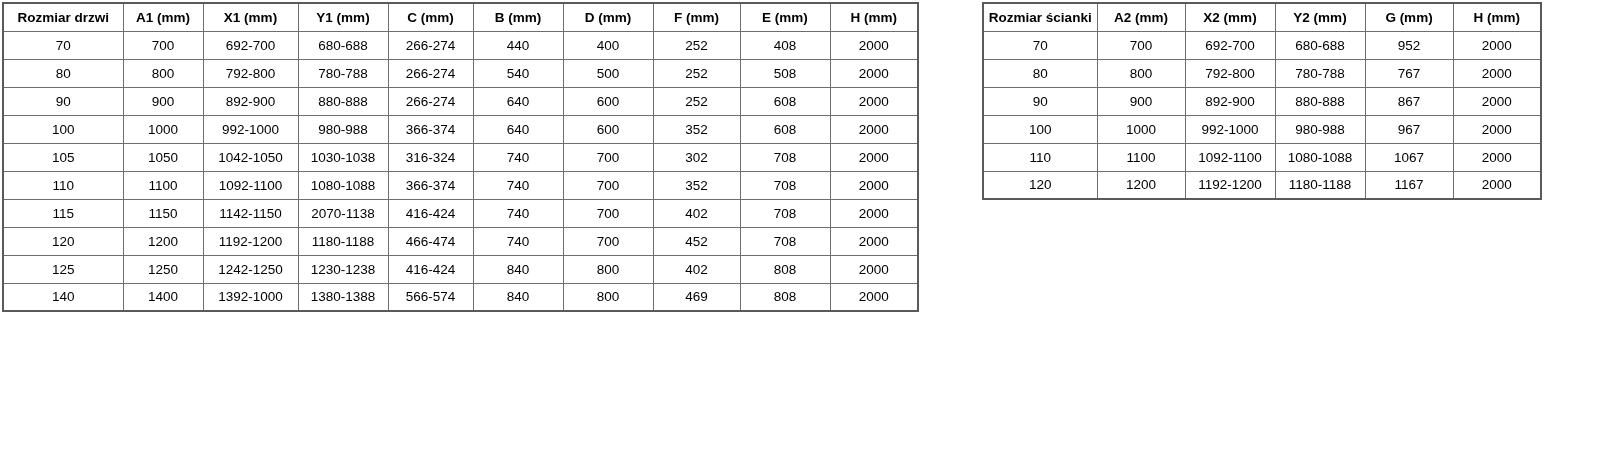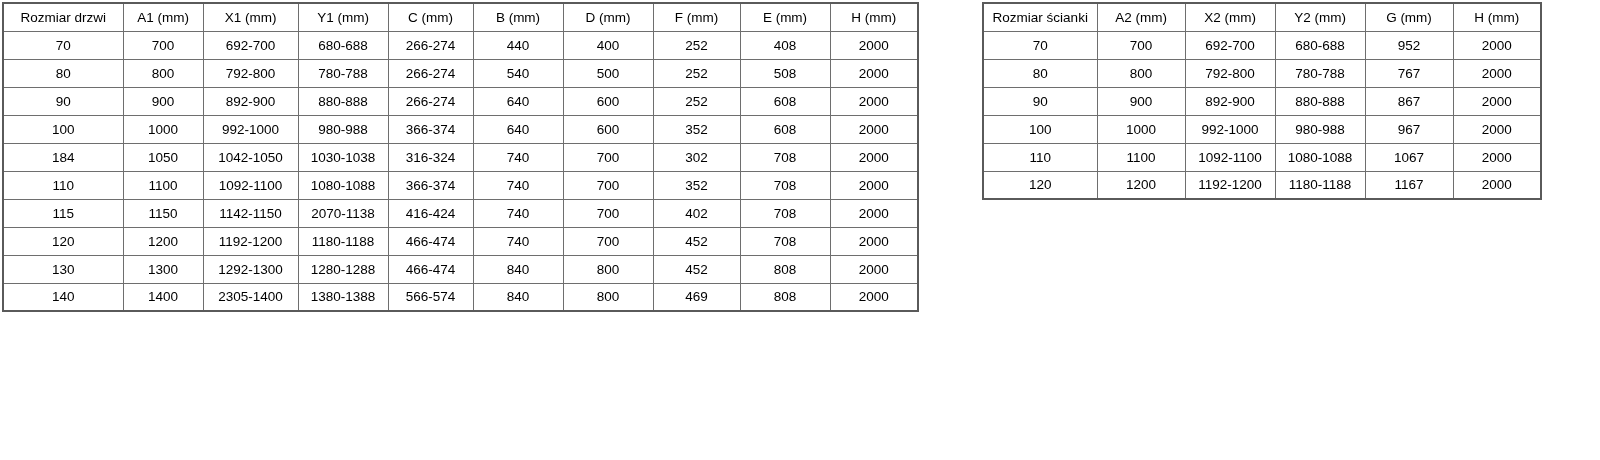--- a/index.html
+++ b/index.html
@@ -38,21 +38,21 @@
     text-align: center;
     vertical-align: middle;
     height: 28px;
     font-size: 13.5px;
     color: #000000;
     white-space: nowrap;
     overflow: hidden;
     padding: 0 2px;
   }
   table.spec-table th {
-    font-weight: normal;
+    font-weight: bold;
     margin-top: 20px;
   }
   table.spec-table {
     border: 2px solid #5a5a5a;
   }
 </style>
 </head>
 <body>
 
 <div class="page">
@@ -126,21 +126,21 @@
           <td>992-1000</td>
           <td>980-988</td>
           <td>366-374</td>
           <td>640</td>
           <td>600</td>
           <td>352</td>
           <td>608</td>
           <td>2000</td>
         </tr>
         <tr>
-          <td>184</td>
+          <td>105</td>
           <td>1050</td>
           <td>1042-1050</td>
           <td>1030-1038</td>
           <td>316-324</td>
           <td>740</td>
           <td>700</td>
           <td>302</td>
           <td>708</td>
           <td>2000</td>
         </tr>
@@ -174,35 +174,35 @@
           <td>1192-1200</td>
           <td>1180-1188</td>
           <td>466-474</td>
           <td>740</td>
           <td>700</td>
           <td>452</td>
           <td>708</td>
           <td>2000</td>
         </tr>
         <tr>
-          <td>130</td>
-          <td>1300</td>
-          <td>1292-1300</td>
-          <td>1280-1288</td>
-          <td>466-474</td>
+          <td>125</td>
+          <td>1250</td>
+          <td>1242-1250</td>
+          <td>1230-1238</td>
+          <td>416-424</td>
           <td>840</td>
           <td>800</td>
-          <td>452</td>
+          <td>402</td>
           <td>808</td>
           <td>2000</td>
         </tr>
         <tr>
           <td>140</td>
           <td>1400</td>
-          <td>2305-1400</td>
+          <td>1392-1000</td>
           <td>1380-1388</td>
           <td>566-574</td>
           <td>840</td>
           <td>800</td>
           <td>469</td>
           <td>808</td>
           <td>2000</td>
         </tr>
       </tbody>
     </table>

